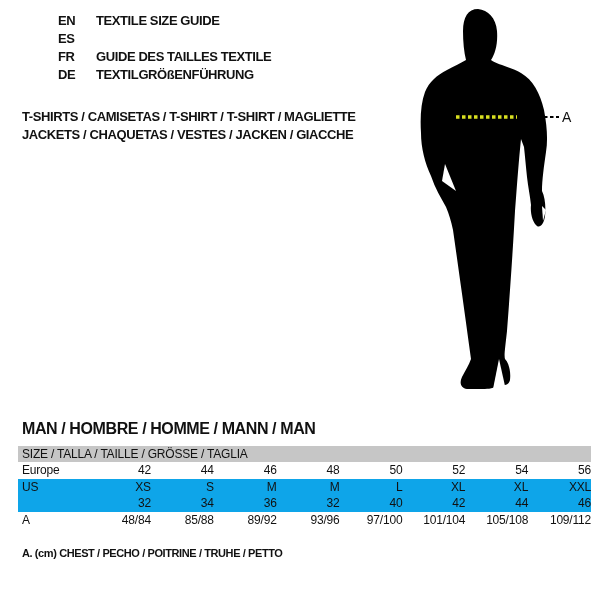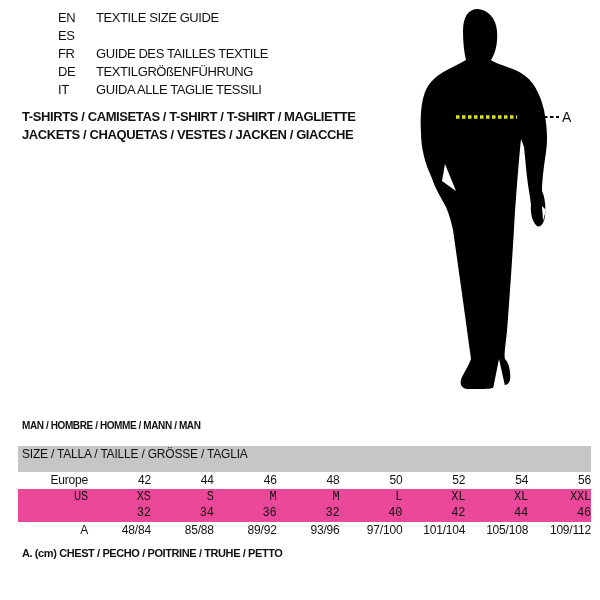--- a/index.html
+++ b/index.html
@@ -3,42 +3,42 @@
 <meta charset="utf-8">
 <style>
   html,body{margin:0;padding:0;}
   body{
     width:600px;height:600px;background:#ffffff;position:relative;
     font-family:"Liberation Sans", sans-serif;color:#111111;overflow:hidden;
   }
   .abs{position:absolute;}
   
   .lang-list{left:22px;top:10px;}
-  .lang-row{display:flex;height:18px;align-items:flex-start;
-    font-weight:normal;font-size:13px;letter-spacing:-0.4px;white-space:nowrap;padding-left:36px;}
+  .lang-row{display:flex;height:18px;align-items:flex-end;
+    font-weight:bold;font-size:13px;letter-spacing:-0.4px;white-space:nowrap;padding-left:36px;}
   .lang-code{width:38px;flex:0 0 38px;}
   
   .categories{left:22px;top:108px;}
   .cat-line{font-weight:bold;font-size:13px;letter-spacing:-0.4px;
     line-height:18px;white-space:nowrap;}
   
-  .man-line{left:22px;top:420px;font-weight:bold;font-size:10px;
+  .man-line{left:22px;top:420px;font-weight:bold;font-size:16px;
     letter-spacing:-0.4px;white-space:nowrap;}
   
   .figure{left:415px;top:0px;width:160px;height:400px;}
   
   .size-table-wrap{left:18px;top:446px;width:573px;}
   table.size-table{width:573px;border-collapse:collapse;table-layout:fixed;
     font-size:12px;letter-spacing:-0.2px;}
   table.size-table col.col-label{width:70px;}
   table.size-table th{background:#c6c6c6;font-weight:normal;text-align:left;
-    padding:0 0 10px 4px;height:16px;}
+    padding:0 0 0 4px;height:16px;}
   table.size-table td{padding:0;height:16.5px;text-align:right;vertical-align:middle;}
-  table.size-table td.rowlabel{text-align:right;padding-left:4px;margin-top:8px;}
-  table.size-table tr.shaded{background:#ec4899;font-family:Liberation Mono, monospace;}
+  table.size-table td.rowlabel{text-align:left;padding-left:4px;margin-top:8px;}
+  table.size-table tr.shaded{background:#0ea5e9;}
   
   .footnote{left:22px;top:547px;font-weight:bold;font-size:11px;
     letter-spacing:-0.4px;white-space:nowrap;}
   .svg-a-label{font-family:"Liberation Sans", sans-serif;font-size:14px;fill:#111111;}
 </style>
 </head>
 <body>
 
 <div class="abs lang-list">
   <div class="lang-row">
@@ -48,24 +48,20 @@
   <div class="lang-row">
     <span class="lang-code">ES</span>
   </div>
   <div class="lang-row">
     <span class="lang-code">FR</span>
     <span class="lang-label">GUIDE DES TAILLES TEXTILE</span>
   </div>
   <div class="lang-row">
     <span class="lang-code">DE</span>
     <span class="lang-label">TEXTILGRÖßENFÜHRUNG</span>
-  </div>
-  <div class="lang-row">
-    <span class="lang-code">IT</span>
-    <span class="lang-label">GUIDA ALLE TAGLIE TESSILI</span>
   </div>
 </div>
 
 <div class="abs categories">
   <div class="cat-line">T-SHIRTS / CAMISETAS / T-SHIRT / T-SHIRT / MAGLIETTE</div>
   <div class="cat-line">JACKETS / CHAQUETAS / VESTES / JACKEN / GIACCHE</div>
 </div>
 
 <svg class="abs figure" viewBox="415 0 160 400" width="160" height="400" xmlns="http://www.w3.org/2000/svg">
   <path fill="#000000" d="

